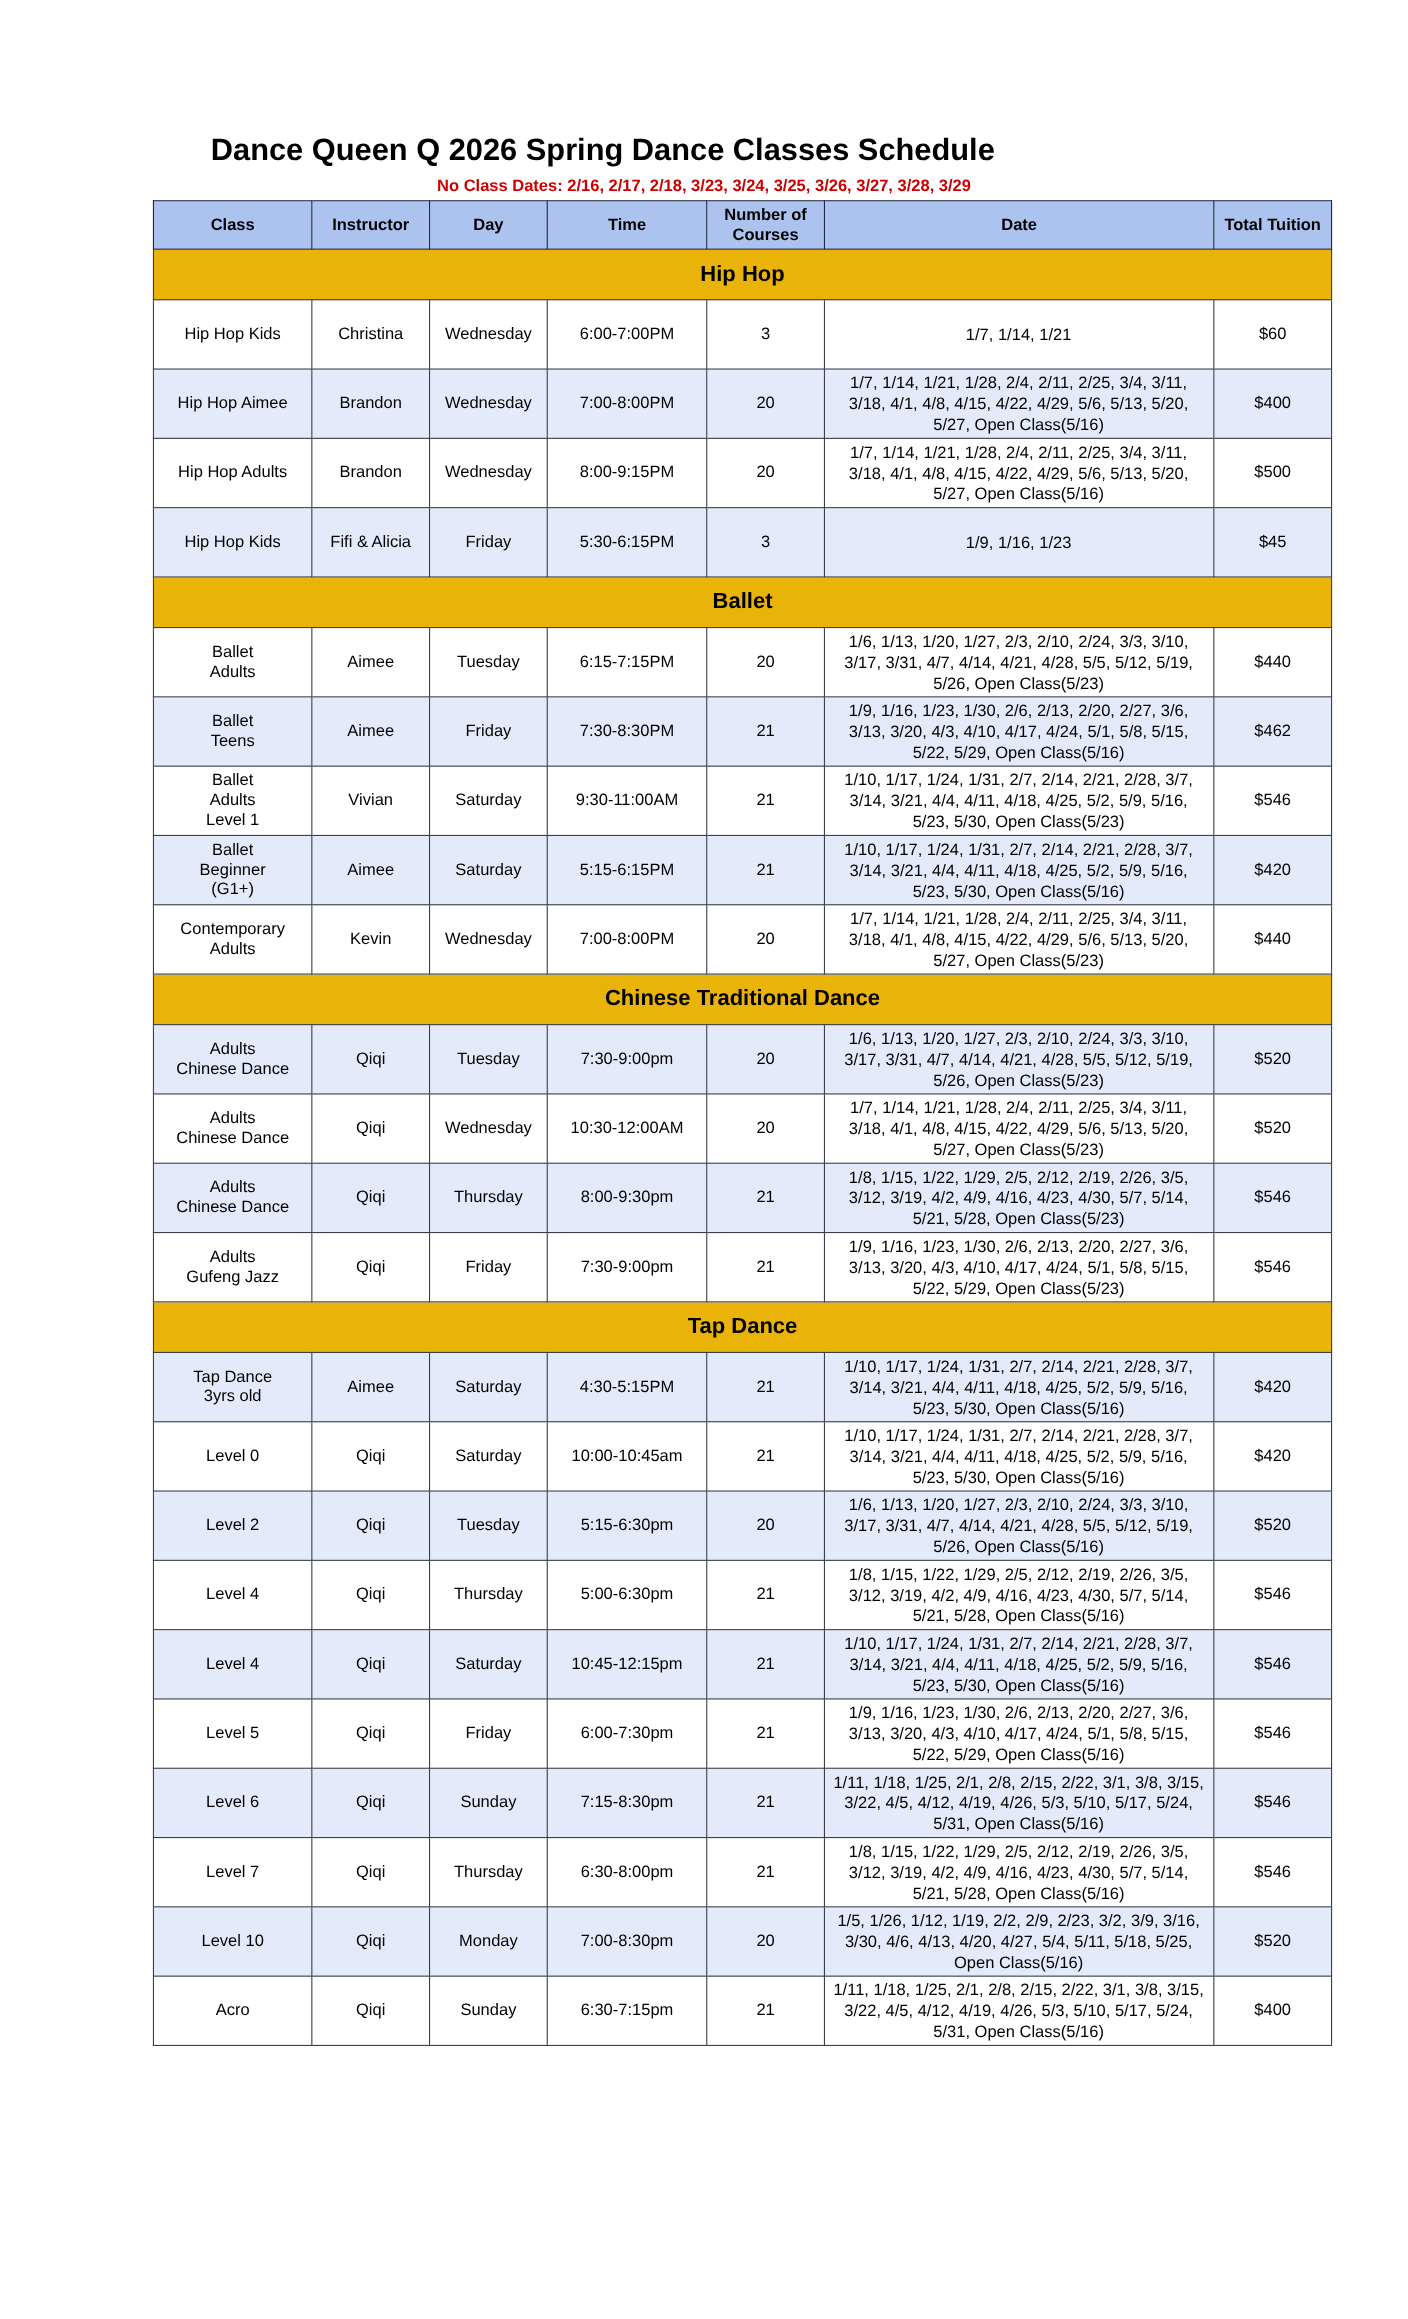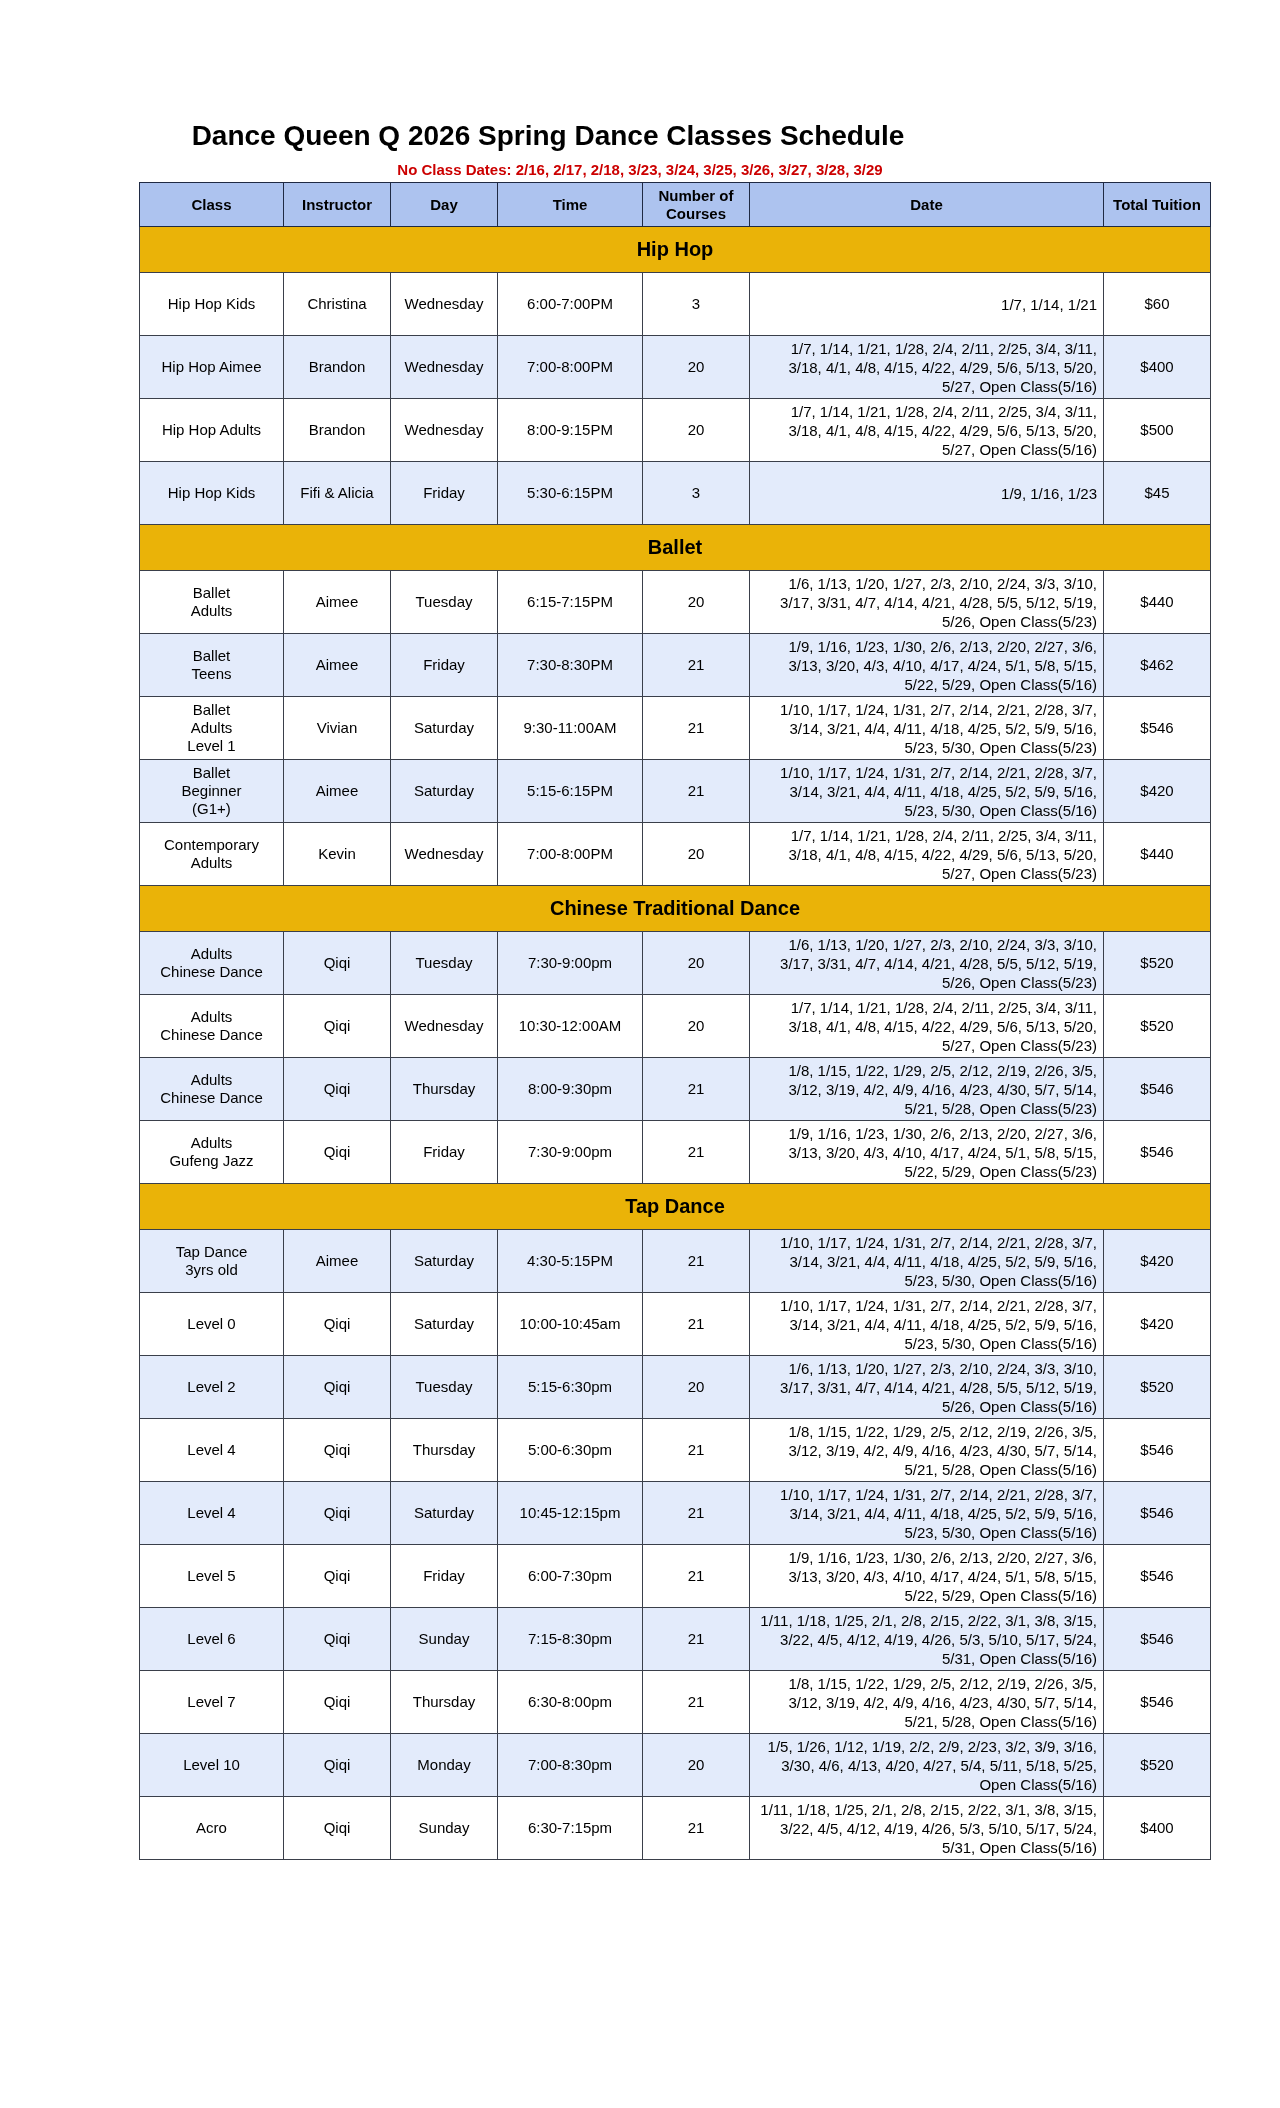--- a/index.html
+++ b/index.html
@@ -22,21 +22,21 @@
     border: 1.5px solid #3a3f4a; padding: 0; vertical-align: middle;
   }
   table.schedule th {
     background: #adc3ef; font-weight: bold; font-size: 15px; line-height: 18px;
     height: 43px; text-align: center; border-color: #1f2a44;
   }
   tr.section td {
     height: 45px; text-align: center; font-weight: bold; font-size: 20px; background: #eab308;
   }
   tr.data td { height: 62px; text-align: center; line-height: 18px; }
-  tr.data td.date { text-align: right; padding-left: 5px; padding-right: 6px; line-height: 19px; }
+  tr.data td.date { text-align: center; padding-left: 5px; padding-right: 6px; line-height: 19px; }
   tr.data.alt td { background: #e3ebfb; }
   tr.data.plain td { background: #ffffff; }
   .cls-line { display: block; }
 </style>
 </head>
 <body>
 
 <div class="title">Dance Queen Q 2026 Spring Dance Classes Schedule</div>
 <div class="subtitle">No Class Dates: 2/16, 2/17, 2/18, 3/23, 3/24, 3/25, 3/26, 3/27, 3/28, 3/29</div>
 

